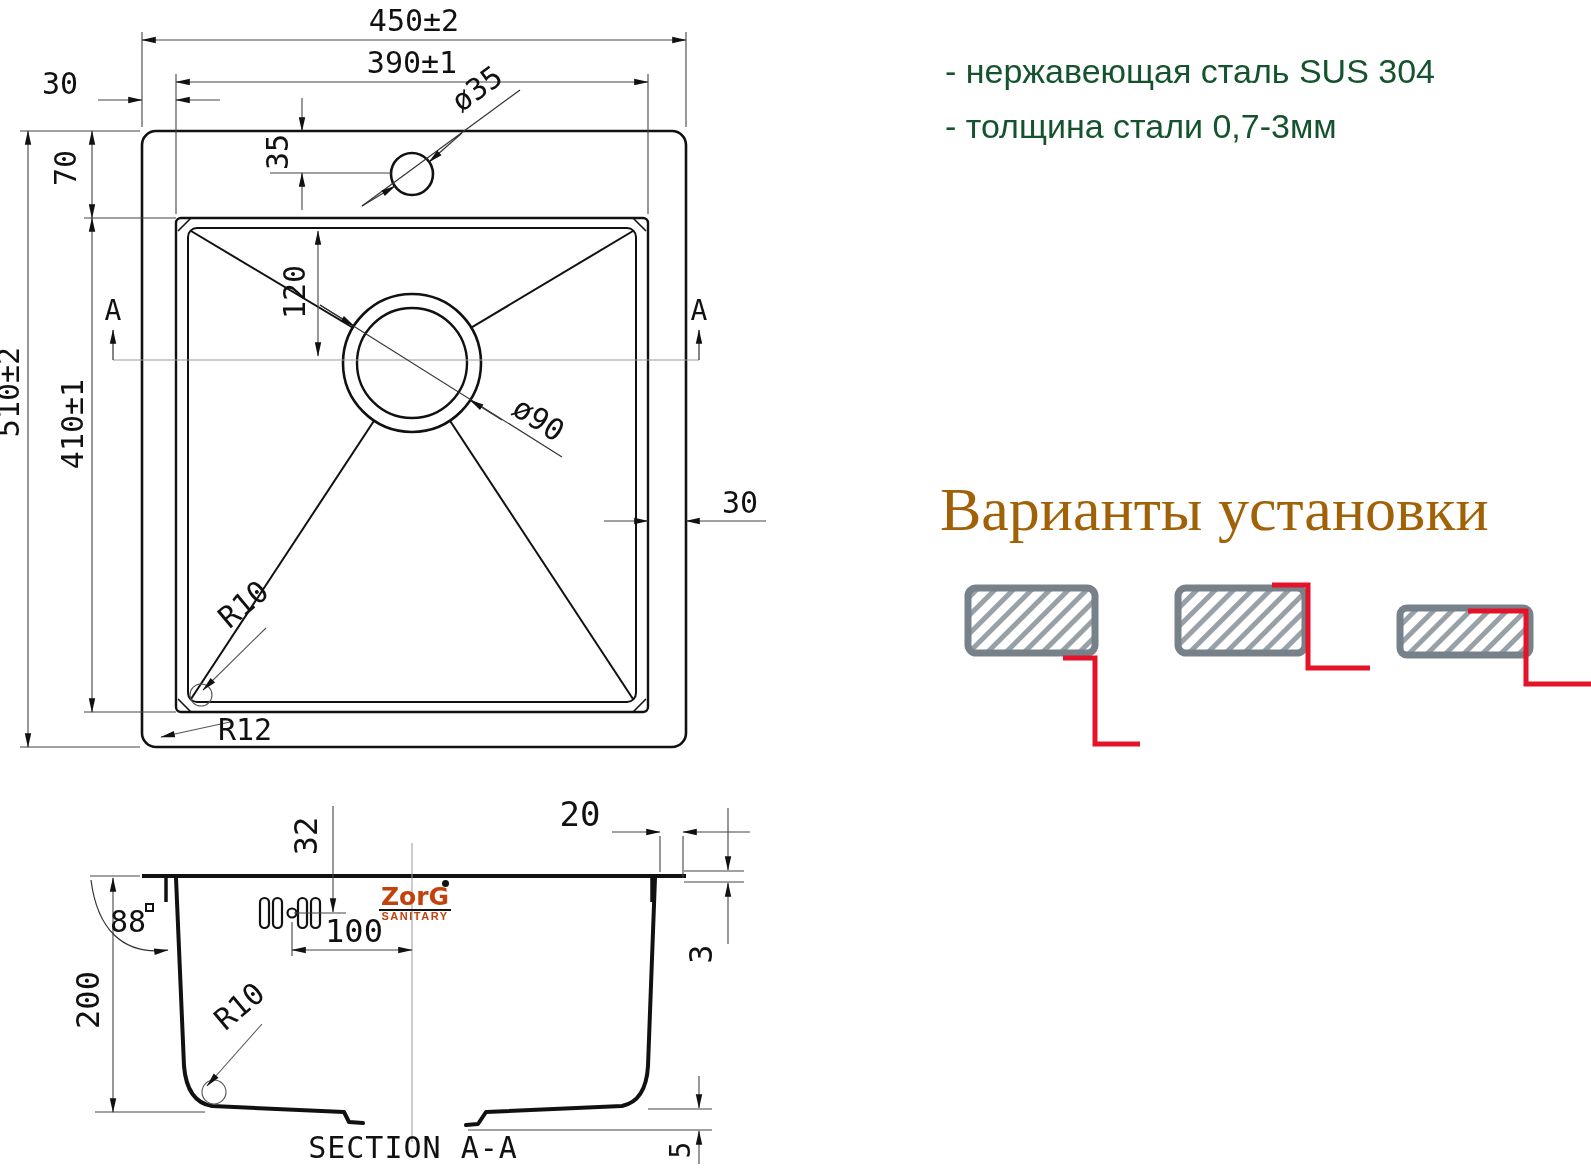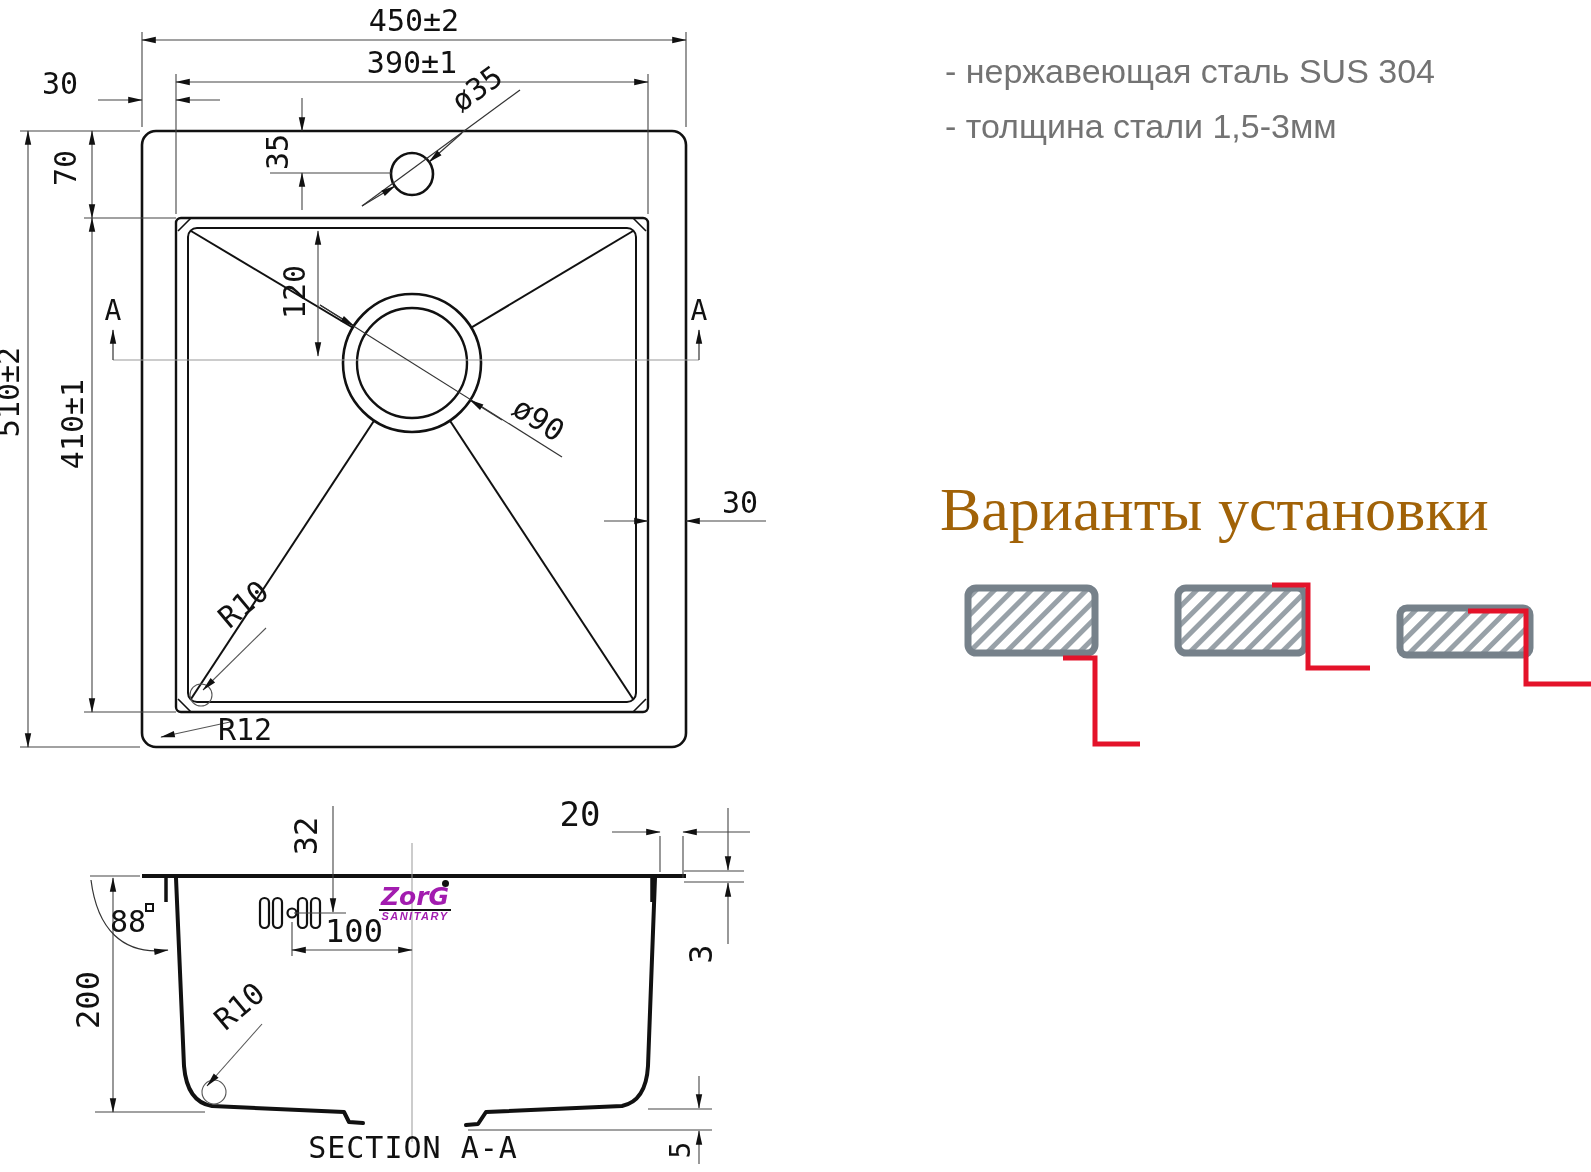--- a/index.html
+++ b/index.html
@@ -1,23 +1,23 @@
 <!DOCTYPE html>
 <html><head>
 <meta charset="utf-8">
 <style>
   html,body{margin:0;padding:0;background:#fff;}
   .canvas{position:relative;width:1591px;height:1172px;background:#fff;overflow:hidden;
           font-family:"Liberation Sans",sans-serif;}
   .overlay{position:absolute;left:0;top:0;}
-  .specs{position:absolute;left:945px;top:44px;color:#737373;font-size:34px;line-height:55px;
+  .specs{position:absolute;left:945px;top:44px;color:#14532d;font-size:34px;line-height:55px;
          font-family:"Liberation Sans",sans-serif;white-space:nowrap;}
   .install-heading{position:absolute;left:940px;top:474px;font-family:"Liberation Serif",serif;
          font-size:62px;color:#a16207;white-space:nowrap;}
-  .logo{position:absolute;left:372px;top:884px;width:86px;text-align:center;color:#a21caf;font-style:italic;}
+  .logo{position:absolute;left:372px;top:884px;width:86px;text-align:center;color:#c2410c;}
   .logo .brand{font-family:"DejaVu Sans",sans-serif;font-weight:900;font-size:25px;line-height:25px;
          letter-spacing:0px;border-bottom:2px solid #111;display:inline-block;padding:0 2px;}
   .logo .dot{position:absolute;right:2px;top:-4px;width:7px;height:7px;border-radius:50%;background:#111;}
   .logo .sub{font-size:11px;font-weight:700;letter-spacing:1.5px;line-height:11px;}
   svg text{font-family:"DejaVu Sans Mono",monospace;fill:#111;}
 </style>
 </head>
 <body>
 
 <div class="canvas">
@@ -239,21 +239,21 @@
     </g>
     <g>
       <rect x="1400" y="608" width="130" height="47" rx="7" fill="url(#hatch)" stroke="#76818a" stroke-width="7"></rect>
       <polyline points="1468,611 1526,611 1526,684 1591,684" fill="none" stroke="#e4132a" stroke-width="5"></polyline>
     </g>
   </g>
 </svg>
 
 <div class="specs">
   <div>- нержавеющая сталь SUS 304</div>
-  <div>- толщина стали 1,5-3мм</div>
+  <div>- толщина стали 0,7-3мм</div>
 </div>
 
 <div class="install-heading">Варианты установки</div>
 
 <div class="logo">
   <span style="position:relative;display:inline-block;">
     <span class="brand">ZorG</span>
     <span class="dot"></span>
   </span>
   <div class="sub">SANITARY</div>

